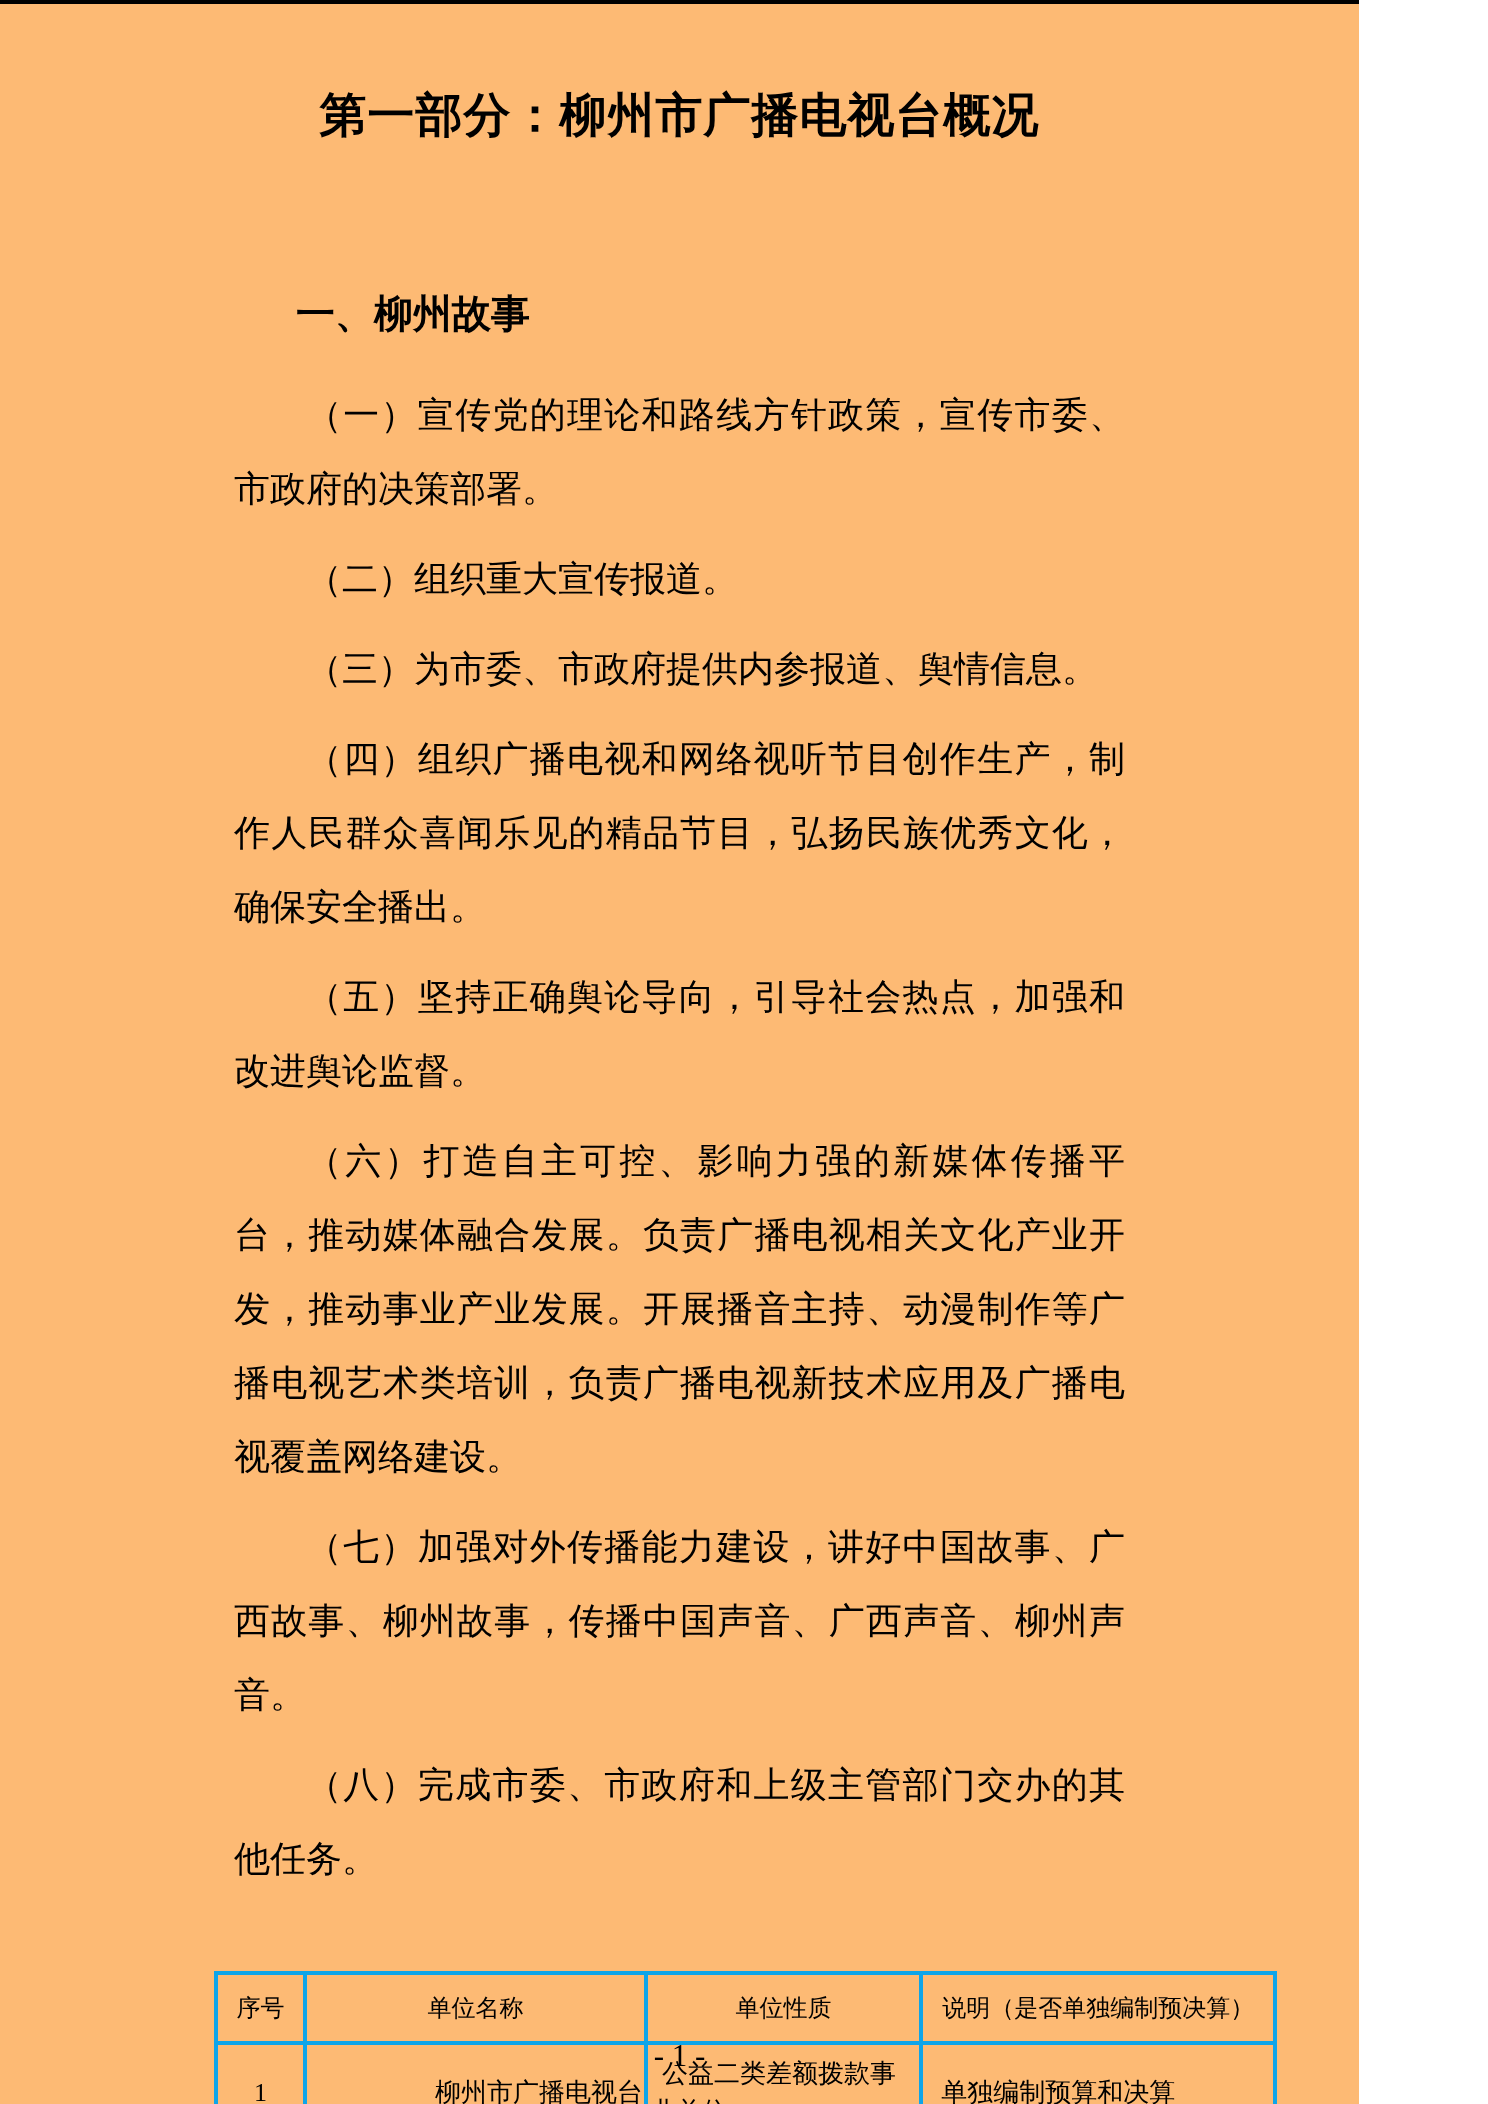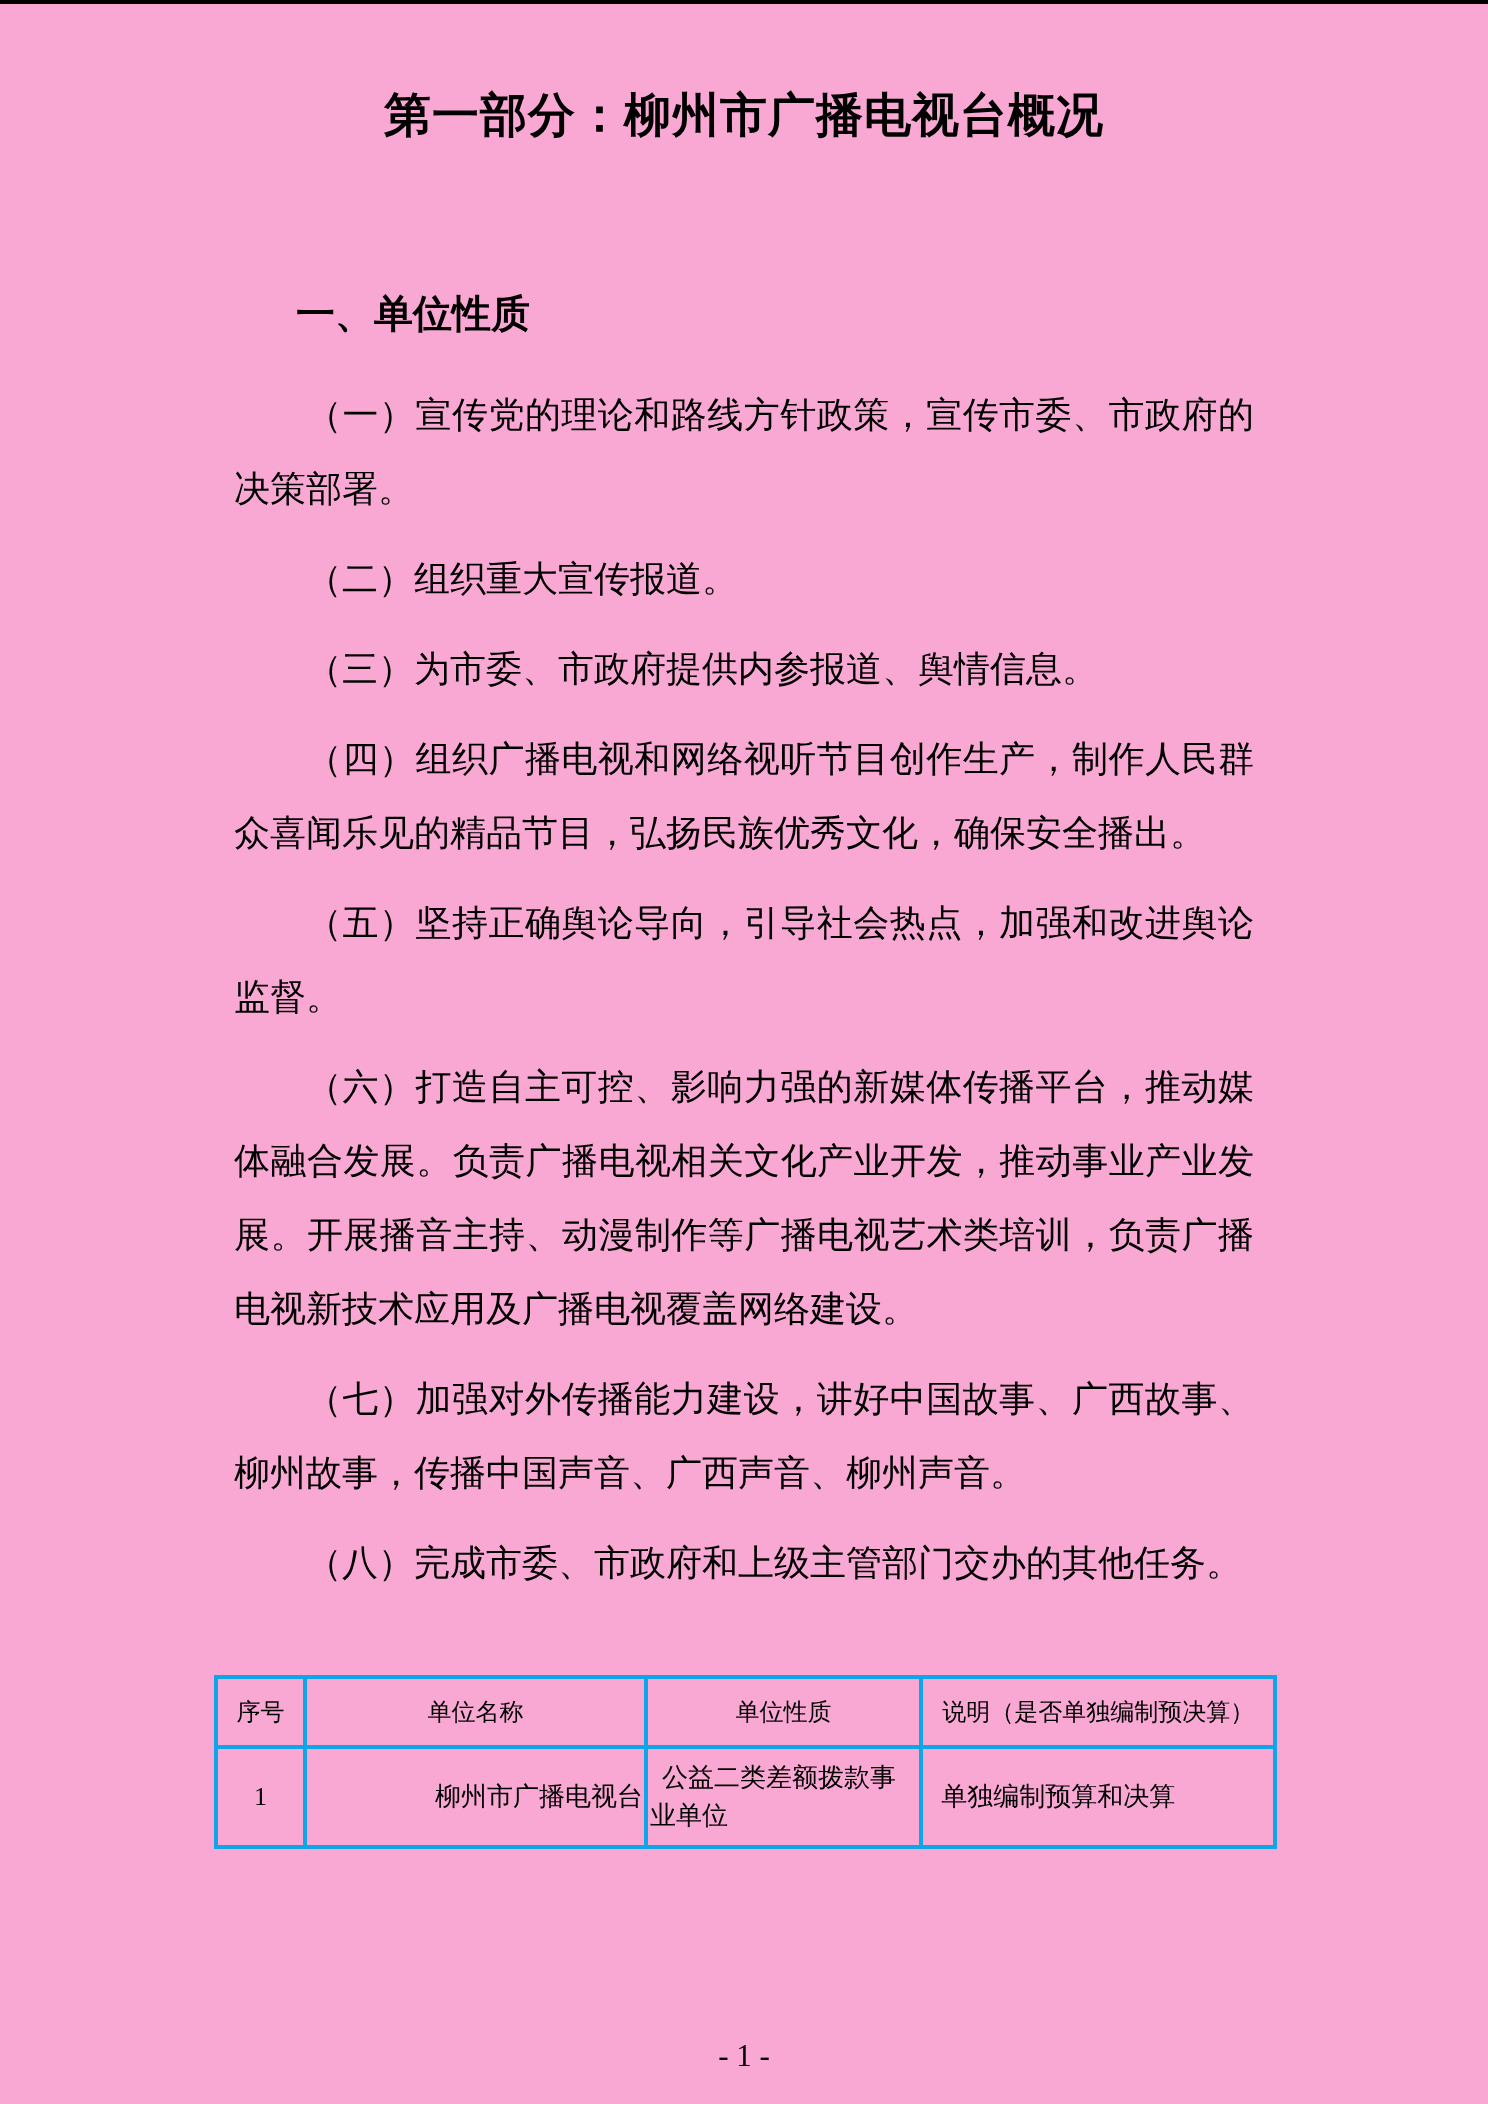--- a/index.html
+++ b/index.html
@@ -1,20 +1,20 @@
 <!DOCTYPE html>
 <html><head>
 <meta charset="utf-8">
 <style>
   html, body { margin: 0; padding: 0; background: #ffffff; }
   .page {
     position: relative;
-    width: 1488px;
+    width: 1359px;
     height: 2104px;
-    background: #f9a8d4;
+    background: #fdba74;
     overflow: hidden;
     font-family: "Liberation Serif", serif;
     color: #000000;
   }
   .topbar {
     position: absolute;
     top: 0; left: 0;
     width: 100%; height: 4px;
     background: #000000;
   }
@@ -95,21 +95,21 @@
 </head>
 <body>
 
 <div class="page">
   <div class="topbar"></div>
 
   <div class="content">
 
     <div class="doc-title">第一部分：柳州市广播电视台概况</div>
 
-    <div class="section-heading heading-one">一、单位性质</div>
+    <div class="section-heading heading-one">一、柳州故事</div>
 
     <div class="paras">
       <p>（一）宣传党的理论和路线方针政策，宣传市委、市政府的决策部署。</p>
       <p>（二）组织重大宣传报道。</p>
       <p>（三）为市委、市政府提供内参报道、舆情信息。</p>
       <p>（四）组织广播电视和网络视听节目创作生产，制作人民群众喜闻乐见的精品节目，弘扬民族优秀文化，确保安全播出。</p>
       <p>（五）坚持正确舆论导向，引导社会热点，加强和改进舆论监督。</p>
       <p>（六）打造自主可控、影响力强的新媒体传播平台，推动媒体融合发展。负责广播电视相关文化产业开发，推动事业产业发展。开展播音主持、动漫制作等广播电视艺术类培训，负责广播电视新技术应用及广播电视覆盖网络建设。</p>
       <p>（七）加强对外传播能力建设，讲好中国故事、广西故事、柳州故事，传播中国声音、广西声音、柳州声音。</p>
       <p>（八）完成市委、市政府和上级主管部门交办的其他任务。</p>

